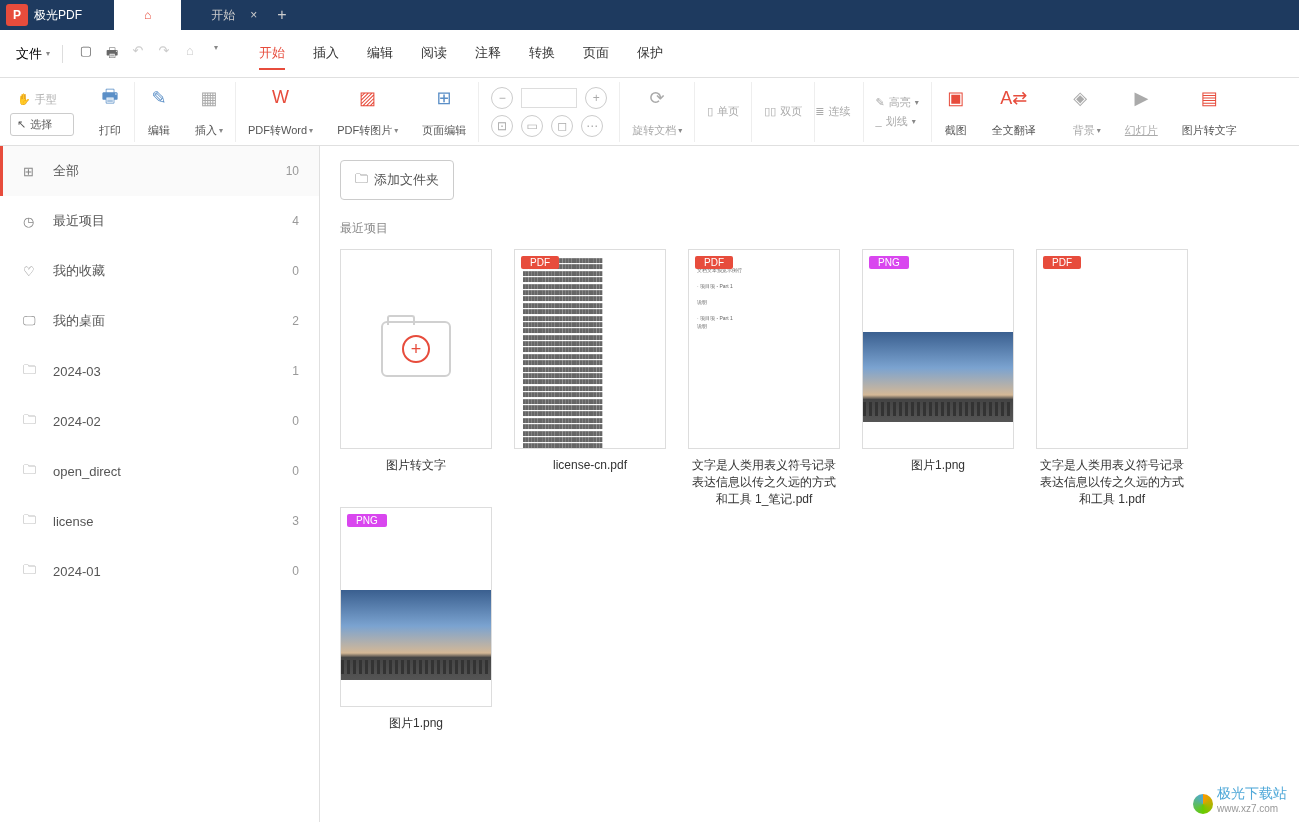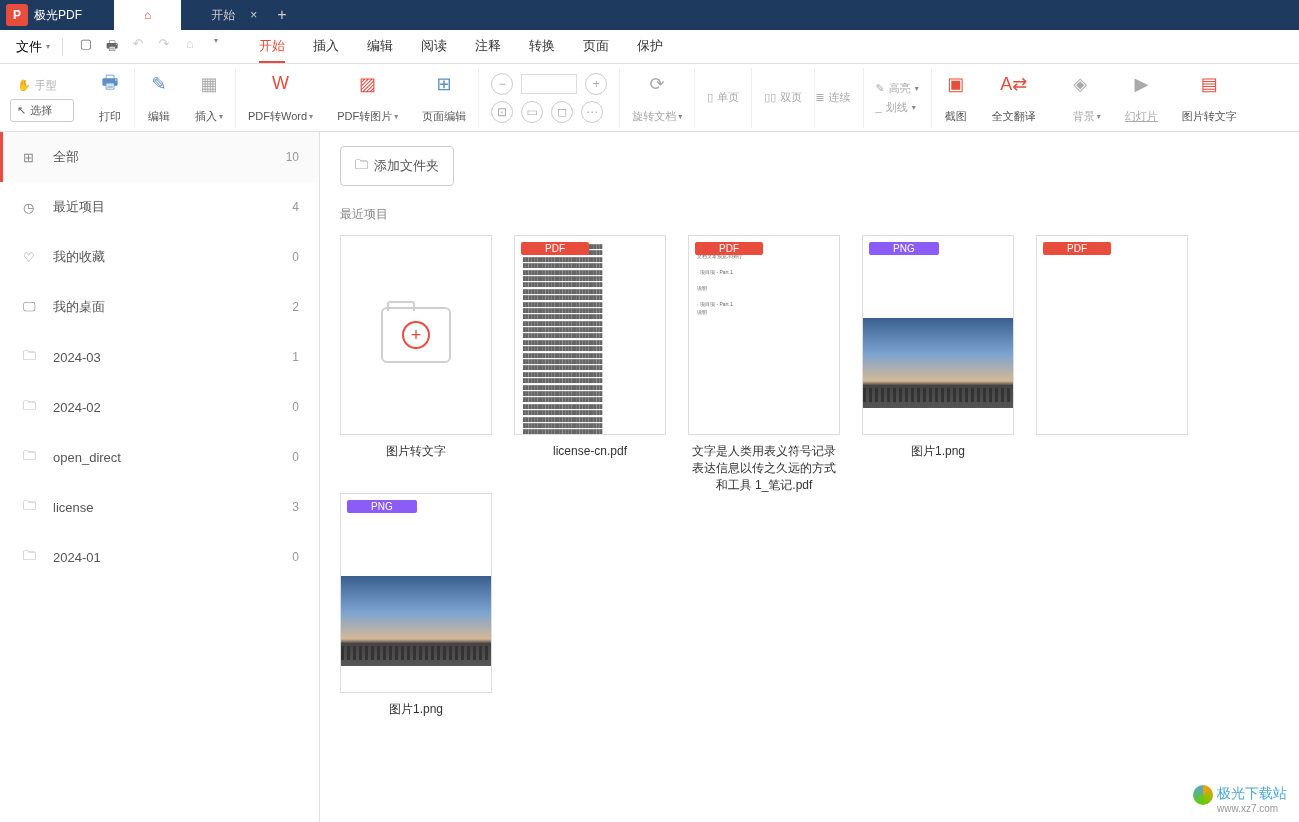--- a/index.html
+++ b/index.html
@@ -10,21 +10,21 @@
 .app-logo { width: 22px; height: 22px; background: #e74c3c; border-radius: 3px; margin: 0 6px; display: flex; align-items: center; justify-content: center; font-weight: bold; color: #fff; }
 .app-name { margin-right: 32px; }
 .tab { height: 30px; padding: 0 30px; display: flex; align-items: center; gap: 6px; position: relative; }
 .tab.active { background: #fff; color: #333; }
 .tab.inactive { color: #ccc; }
 .tab .close { position: absolute; right: 8px; cursor: pointer; }
 .newtab { padding: 0 12px; color: #ccc; font-size: 16px; cursor: pointer; }
 .home-ico { color: #e74c3c; }
 
 
-.menubar { height: 34px; background: #fff; border-bottom: 1px solid #e0e0e0; display: flex; align-items: center; padding: 0 8px; font-size: 13px; gap: 4px; }
+.menubar { height: 48px; background: #fff; border-bottom: 1px solid #e0e0e0; display: flex; align-items: center; padding: 0 8px; font-size: 13px; gap: 4px; }
 .file-menu { display: flex; align-items: center; gap: 4px; padding: 4px 8px; cursor: pointer; }
 .qat { display: flex; gap: 8px; padding: 0 10px; color: #666; }
 .qat span { cursor: pointer; width: 18px; text-align: center; }
 .qat .disabled { color: #ccc; }
 .menu-tabs { display: flex; gap: 28px; margin-left: 20px; }
 .menu-tab { padding: 6px 0; cursor: pointer; color: #333; }
 .menu-tab.active { color: #e74c3c; border-bottom: 2px solid #e74c3c; }
 
 
 .ribbon { height: 68px; background: #fff; border-bottom: 1px solid #e0e0e0; display: flex; align-items: center; padding: 0 10px; font-size: 11px; color: #555; }
@@ -52,31 +52,31 @@
 .side-item.active { border-left-color: #e74c3c; background: #fafafa; }
 .side-item .si-ico { width: 20px; margin-right: 10px; color: #888; }
 .side-item .si-count { margin-left: auto; color: #999; font-size: 12px; }
 
 .content { flex: 1; padding: 14px 20px; overflow-y: auto; background: #fff; }
 .add-folder-btn { display: inline-flex; align-items: center; gap: 6px; padding: 8px 14px; border: 1px solid #ccc; border-radius: 4px; font-size: 13px; color: #555; cursor: pointer; }
 .section-title { font-size: 12px; color: #888; margin: 20px 0 12px; }
 .file-grid { display: flex; flex-wrap: wrap; gap: 22px; }
 .file-card { width: 152px; cursor: pointer; }
 .thumb { width: 152px; height: 200px; border: 1px solid #ddd; background: #fff; position: relative; overflow: hidden; display: flex; align-items: center; justify-content: center; }
-.thumb .badge { position: absolute; top: 6px; left: 6px; padding: 1px 24px; font-size: 10px; color: #fff; border-radius: 2px; }
+.thumb .badge { position: absolute; top: 6px; left: 6px; padding: 1px 9px; font-size: 10px; color: #fff; border-radius: 2px; }
 .badge.pdf { background: #e74c3c; }
-.badge.png { background: #8b5cf6; }
+.badge.png { background: #d946ef; }
 .file-name { font-size: 12px; text-align: center; margin-top: 8px; color: #333; line-height: 1.4; word-break: break-all; }
 .open-folder-ico { width: 70px; height: 56px; border: 2px solid #d0d0d0; border-radius: 6px; position: relative; }
 .open-folder-ico::before { content: ""; position: absolute; top: -8px; left: 4px; width: 24px; height: 8px; border: 2px solid #d0d0d0; border-bottom: none; border-radius: 3px 3px 0 0; }
 .plus-circle { position: absolute; top: 50%; left: 50%; transform: translate(-50%,-50%); width: 28px; height: 28px; border: 2px solid #e74c3c; border-radius: 50%; color: #e74c3c; display: flex; align-items: center; justify-content: center; font-size: 18px; }
 .doc-lines { padding: 8px; font-size: 4px; color: #666; line-height: 1.6; text-align: left; width: 100%; height: 100%; overflow: hidden; }
 .sky-img { width: 100%; height: 90px; margin-top: 55px; background: linear-gradient(#3a5f8f 0%, #7ba3d0 40%, #d4b896 70%, #444 75%, #555 100%); position: relative; }
 .sky-img::after { content:""; position:absolute; bottom:6px; left:0; right:0; height:14px; background: repeating-linear-gradient(90deg,#333 0 3px,transparent 3px 6px); }
-.watermark { position: absolute; bottom: 8px; right: 12px; font-size: 14px; color: #4fa8d8; display: flex; align-items: flex-start; gap: 4px; }
+.watermark { position: absolute; bottom: 8px; right: 12px; font-size: 14px; color: #4fa8d8; display: flex; align-items: flex-end; gap: 4px; }
 .watermark .wm-logo { width: 20px; height: 20px; border-radius: 50%; background: conic-gradient(#f90,#6c0,#4fa8d8); }
 .watermark .wm-sub { font-size: 10px; color: #999; }
 </style>
 </head>
 <body>
 
 <div class="titlebar">
   <div class="app-logo">P</div>
   <span class="app-name">极光PDF</span>
   <div class="tab active">
@@ -318,20 +318,21 @@
             <div class="thumb">
               <span class="badge png">PNG</span>
               <div class="sky-img"></div>
             </div>
             <div class="file-name">图片1.png</div>
           </div>
           <div class="file-card">
             <div class="thumb">
               <span class="badge pdf">PDF</span>
             </div>
+            <div class="file-name">文字是人类用表义符号记录表达信息以传之久远的方式和工具 1.pdf</div>
           </div>
         </div>
         <div class="file-grid">
           <div class="file-card">
             <div class="thumb">
               <span class="badge png">PNG</span>
               <div class="sky-img"></div>
             </div>
             <div class="file-name">图片1.png</div>
           </div>

